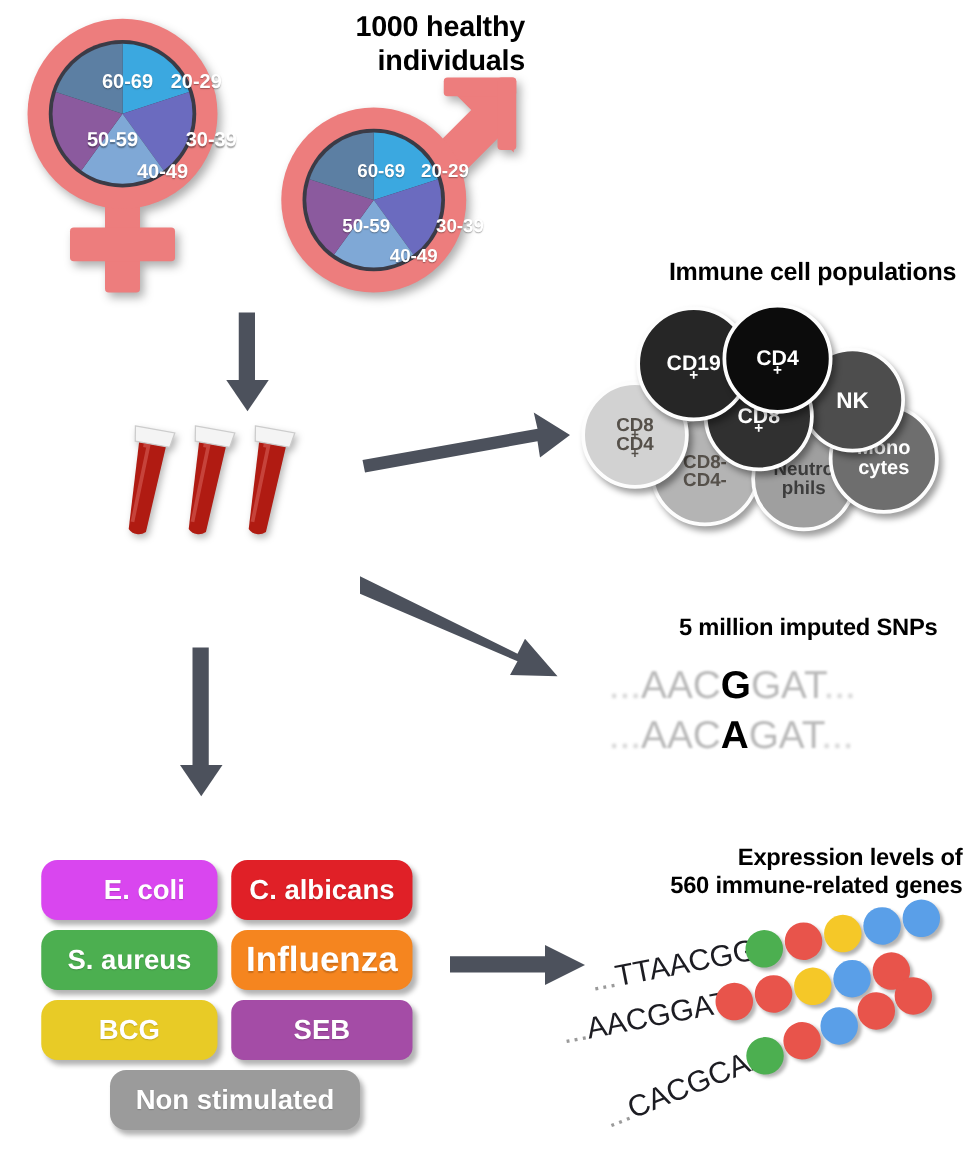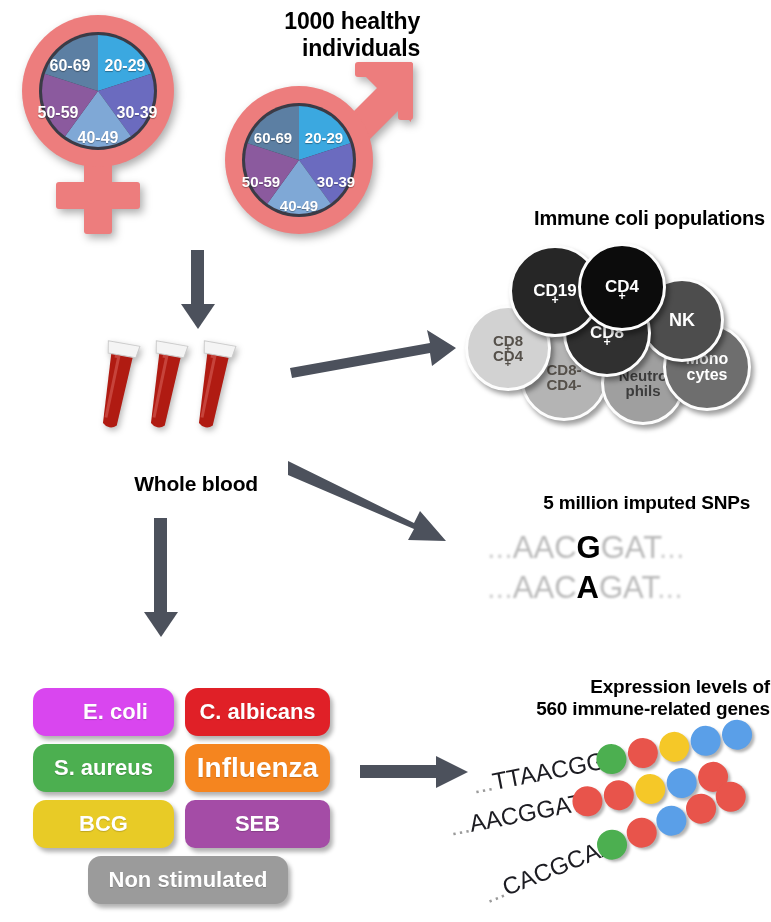--- a/index.html
+++ b/index.html
@@ -28,20 +28,21 @@
 
   .pie-label {
     position: absolute;
     color: #ffffff;
     font-weight: bold;
     white-space: nowrap;
     text-align: center;
     transform: translate(-50%, -50%);
     text-shadow: 0 1px 1px rgba(0,0,0,0.35);
     pointer-events: none;
+    margin-left: 32px;
   }
 
   
   .arrow-svg { display: block; overflow: visible; }
 
   
   .tubes { filter: drop-shadow(2px 3px 3px rgba(0,0,0,0.28)); }
 
   
   .cell {
@@ -187,42 +188,41 @@
         <path d="M68,18 L72,18 L70,80" stroke="#d8645c" stroke-width="3" fill="none" opacity="0.55"></path>
       </g>
       <g transform="rotate(10 126 10)">
         <path d="M112,14 L134,14 L130,86 A11,13 0 0,1 116,86 Z" fill="#B01B12"></path>
         <path d="M107,4 L139,4 L137,16 L109,16 Z" fill="#f4f4f4" stroke="#cccccc" stroke-width="1"></path>
         <path d="M116,18 L120,18 L118,80" stroke="#d8645c" stroke-width="3" fill="none" opacity="0.55"></path>
       </g>
     </svg>
   </div>
 
-  <div class="abs heading" style="left:78px; top:472px; width:180px; font-size:21px;">Whole blood</div>
 
   <div class="abs" style="left:288px; top:330px;">
     <svg class="arrow-svg" width="170" height="50" viewBox="0 0 170 50">
       <path d="M2,38 L142,13 L139,0 L168,18 L144,36 L142,23 L4,48 Z" fill="#4C515C"></path>
     </svg>
   </div>
 
   <div class="abs" style="left:286px; top:455px;">
     <svg class="arrow-svg" width="165" height="90" viewBox="0 0 165 90">
       <path d="M2,6 L128,68 L134,56 L160,86 L122,85 L128,74 L2,20 Z" fill="#4C515C"></path>
     </svg>
   </div>
 
   <div class="abs" style="left:140px; top:518px;">
     <svg class="arrow-svg" width="42" height="120" viewBox="0 0 42 120">
       <rect x="14" y="0" width="13" height="96" fill="#4C515C"></rect>
       <path d="M4,94 L38,94 L21,119 Z" fill="#4C515C"></path>
     </svg>
   </div>
 
-  <div class="abs heading" style="left:445px; top:207px; width:320px; font-size:20px;">Immune coli populations</div>
+  <div class="abs heading" style="left:445px; top:207px; width:320px; font-size:20px;">Immune cell populations</div>
 
   <div class="abs" style="left:465px; top:243px; width:300px; height:185px;">
 
     <div class="cell" style="left:55px; top:90px; width:88px; height:88px; background:#b4b4b4; color:#55504a; font-size:15px; z-index:2;">
       <div>
         <span>CD8-</span>
         <span>CD4-</span>
       </div>
     </div>
 

